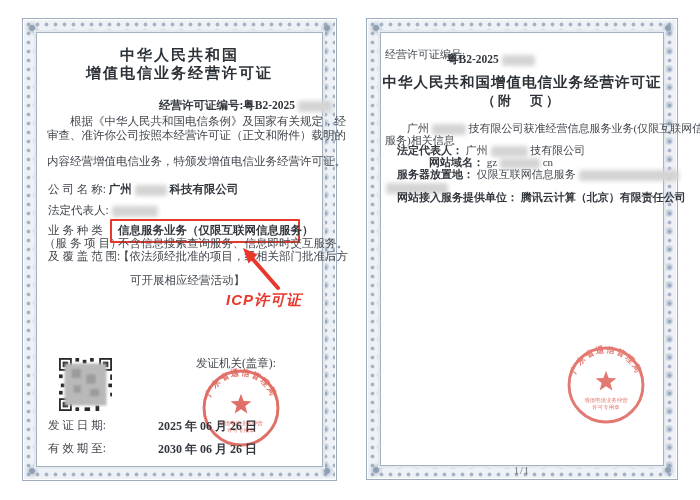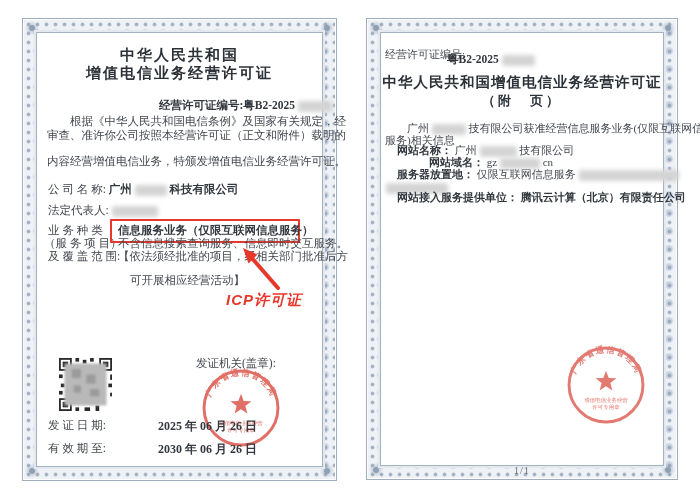--- a/index.html
+++ b/index.html
@@ -181,21 +181,21 @@
   <div class="abs ctr t-title" style="top:73px;font-size:13px;letter-spacing:3px;">（附　页）</div>
 
   <div class="abs t-body" style="left:40px;top:102px;font-size:11px;">
     <span>广州</span>
     <span class="blur" style="width:34px;"></span>
     <span>技有限公司获准经营信息服务业务(仅限互联网信息</span>
   </div>
   <div class="abs t-body" style="left:18px;top:114px;font-size:11px;">服务)相关信息</div>
 
   <div class="abs t-body" style="left:30px;top:124px;font-size:11px;">
-    <span class="t-bold">网站名称：</span>
+    <span class="t-bold">法定代表人：</span>
     <span>广州</span>
     <span class="blur" style="width:37px;"></span>
     <span>技有限公司</span>
   </div>
 
   <div class="abs t-body" style="left:30px;top:136px;font-size:11px;padding-left:32px;">
     <span class="t-bold">网站域名：</span>
     <span>gz</span>
     <span class="blur" style="width:40px;"></span>
     <span>cn</span>

